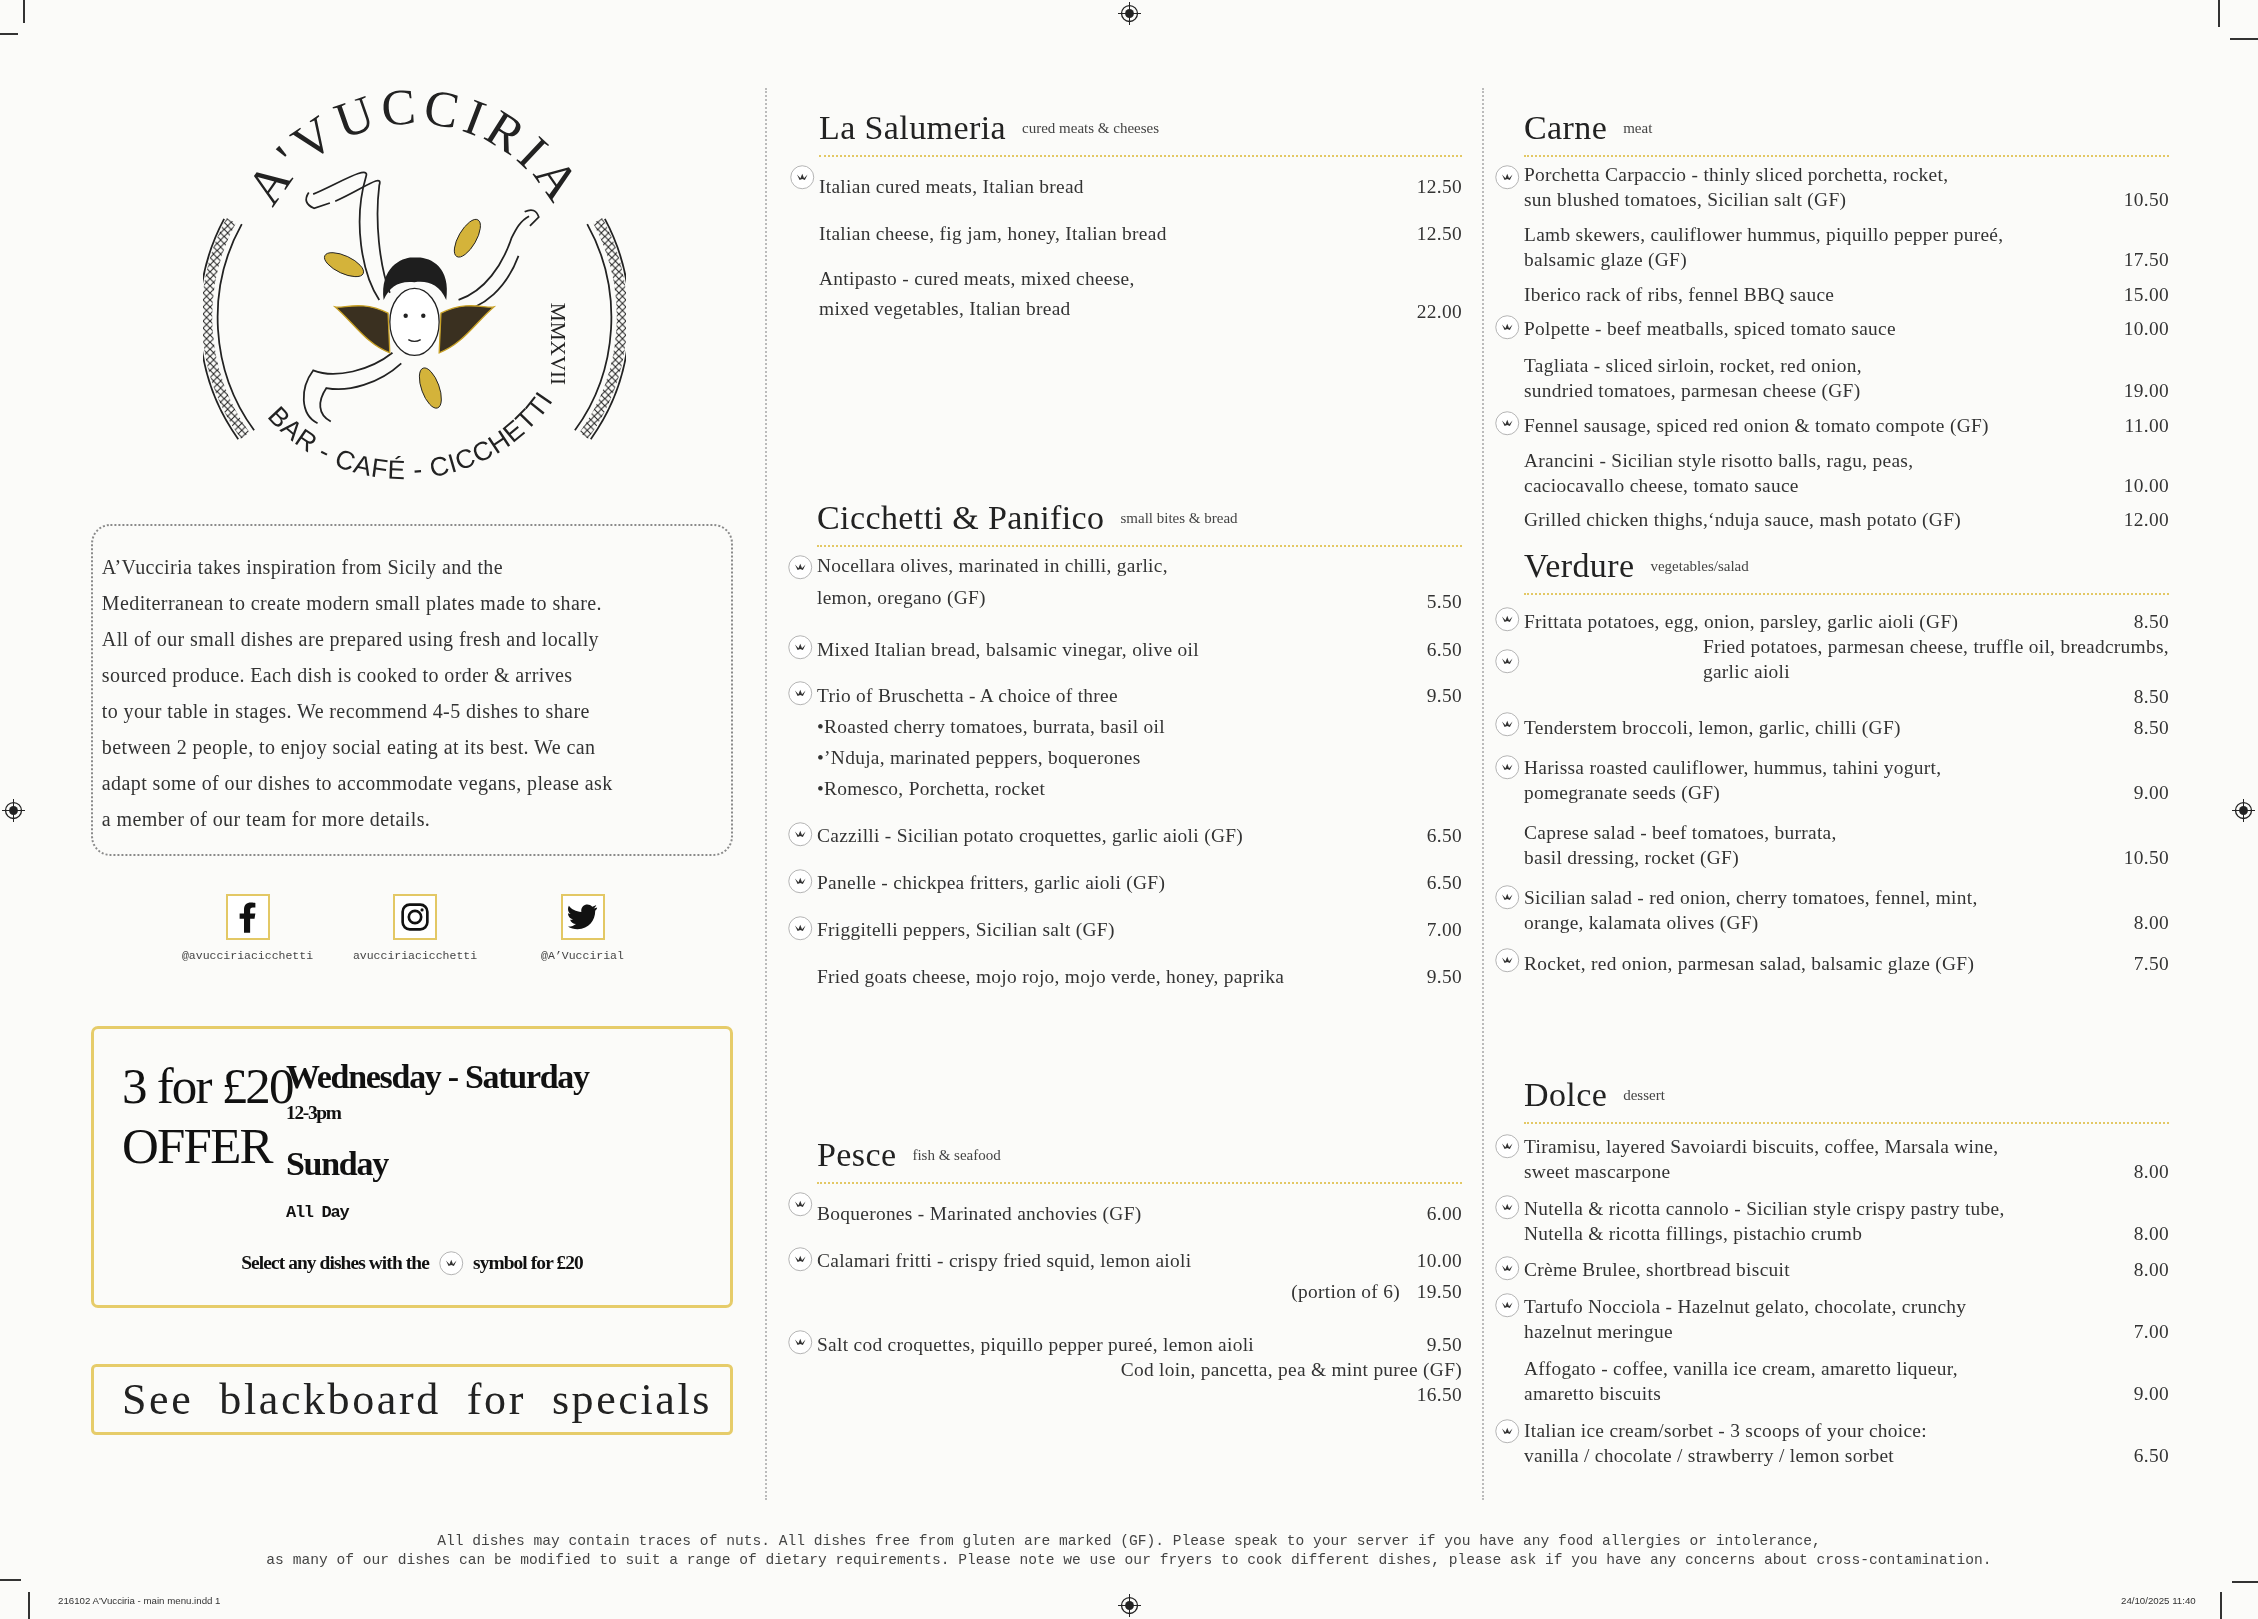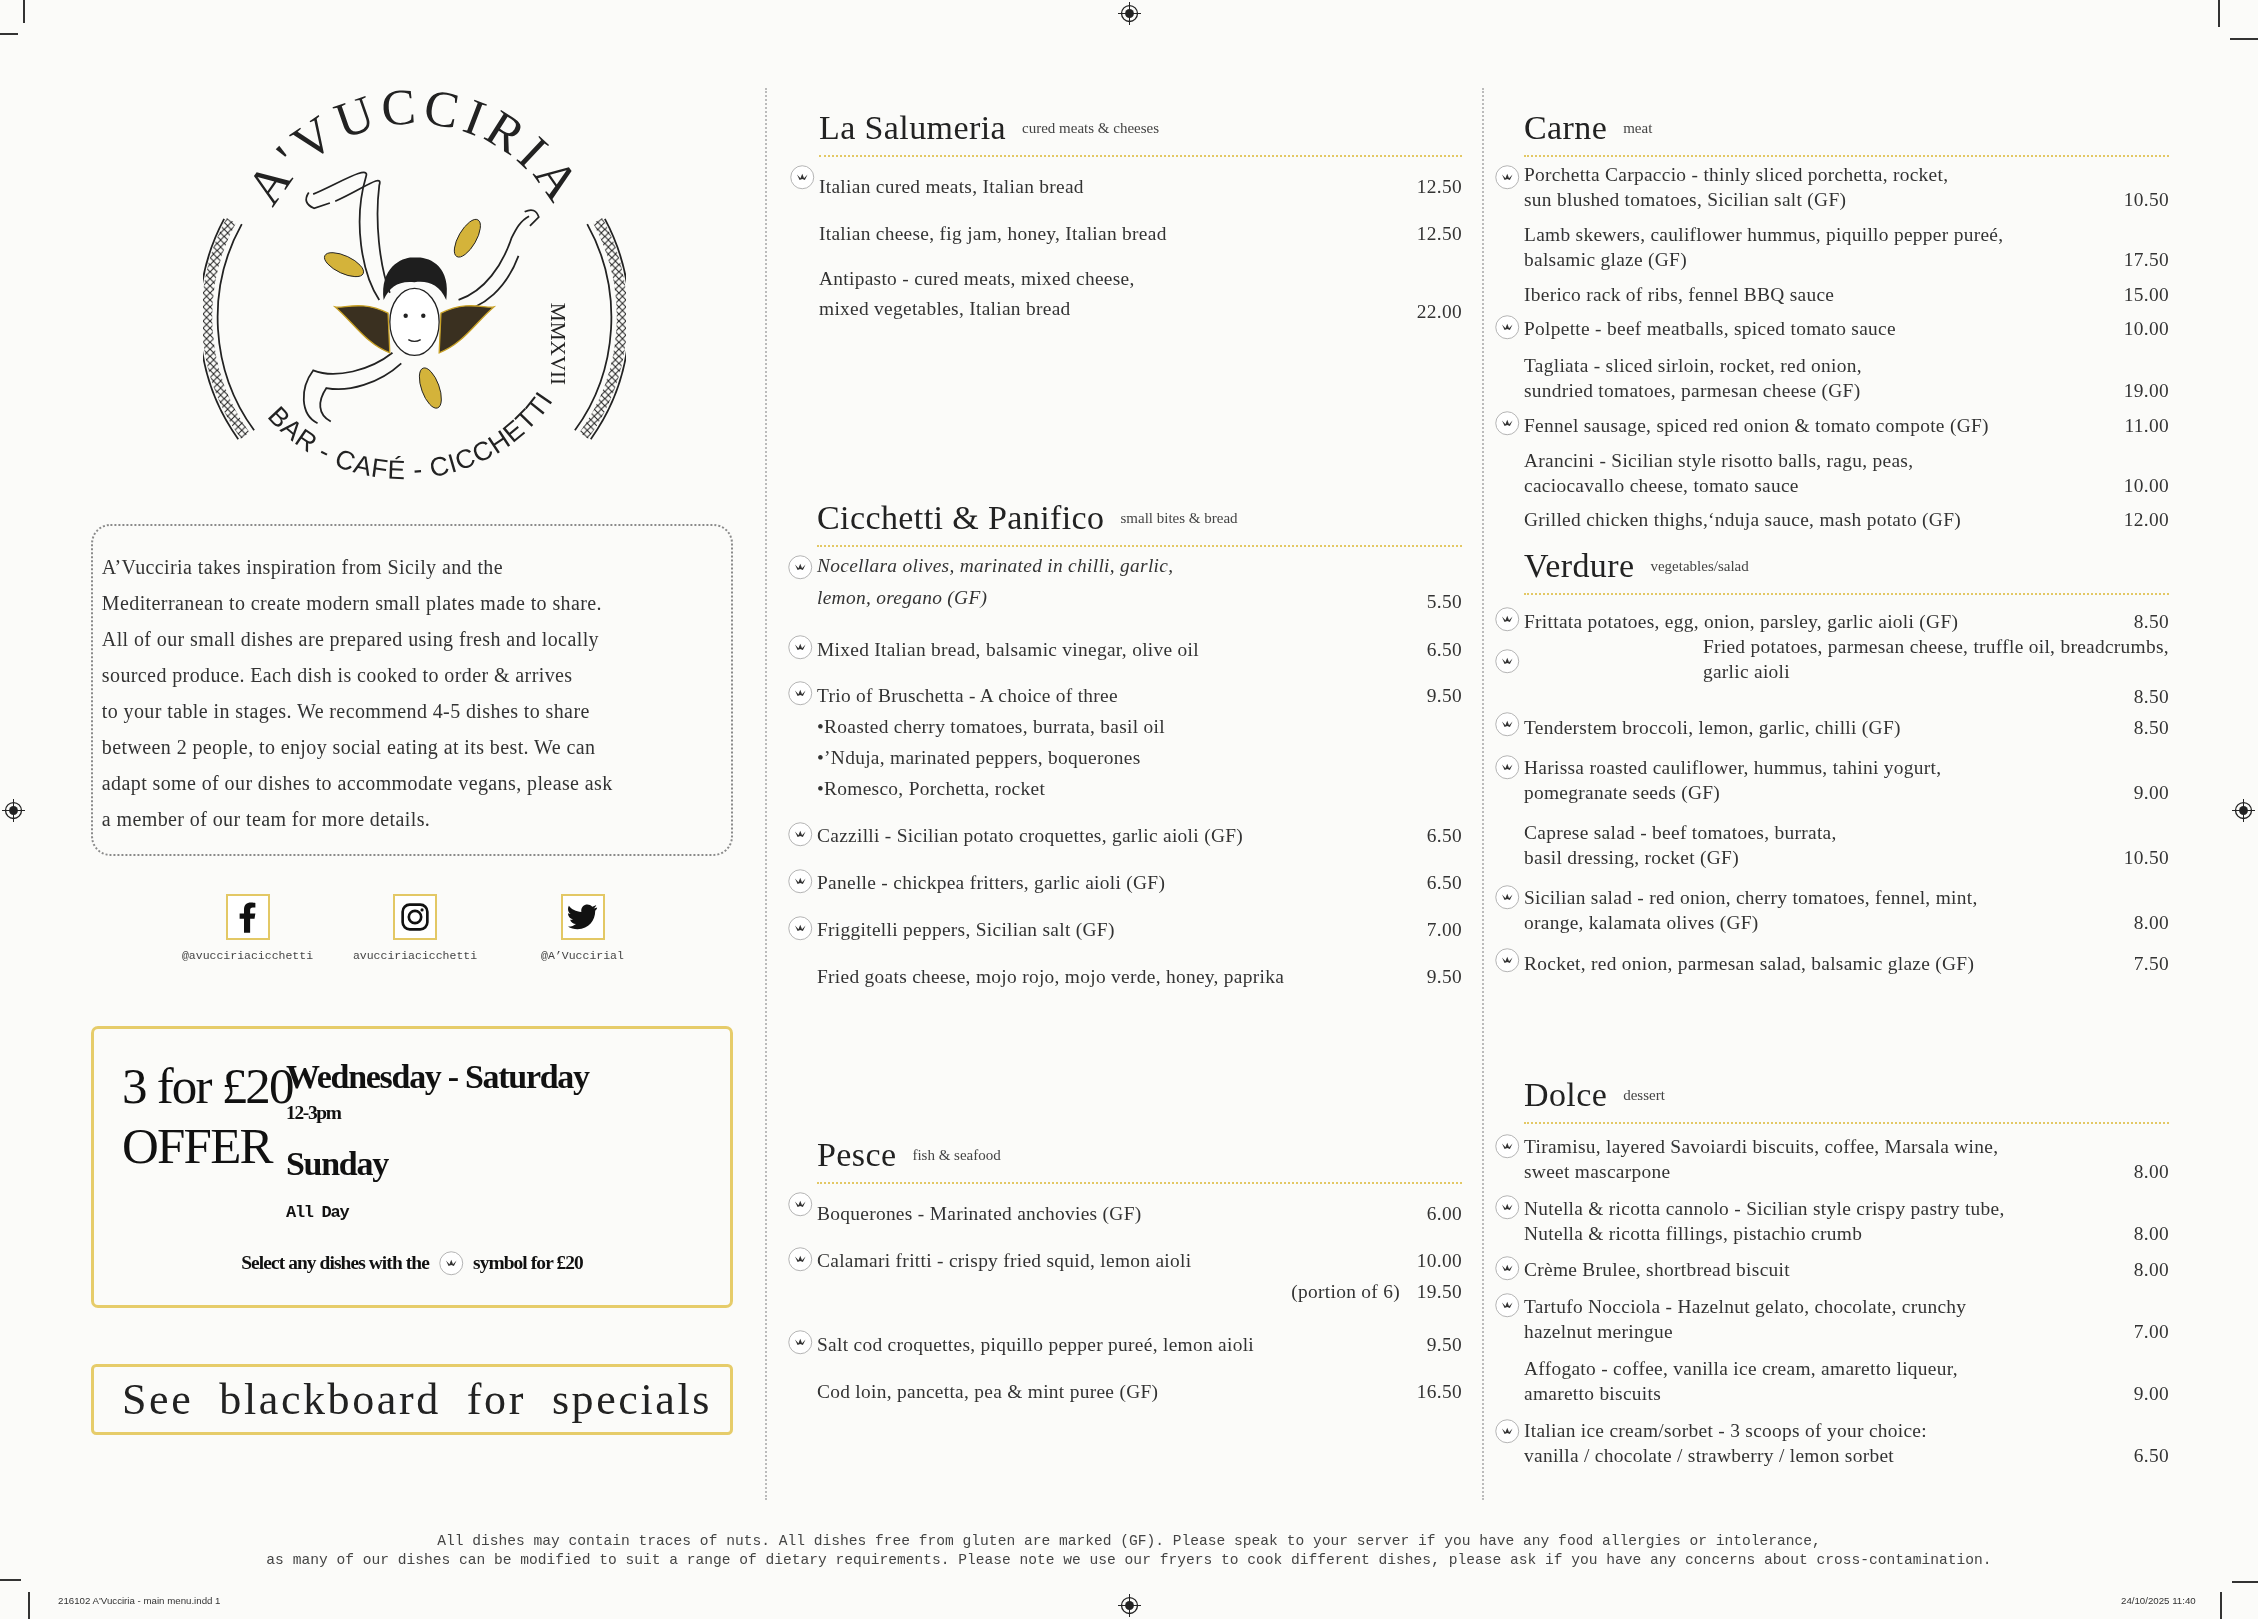--- a/index.html
+++ b/index.html
@@ -242,21 +242,21 @@
     <div class="sec-head">
       <span class="sec-title">Cicchetti &amp; Panifico</span>
       <span class="sec-sub">small bites &amp; bread</span>
     </div>
     <div class="sec-rule"></div>
     <div class="item" style="height:60px;">
       <svg class="badge" viewBox="0 0 30 30">
           <circle cx="15" cy="15" r="13" fill="#fff" stroke="#aaa"></circle>
           <path d="M9 12 l4 4 l2 -5 l2 5 l4 -4 l-3 6 l-3 -1 l-3 1 Z" fill="#333"></path>
         </svg>
-      <span class="desc" style="line-height:32px;font-style:italic;">Nocellara olives, marinated in chilli, garlic,
+      <span class="desc" style="line-height:32px;">Nocellara olives, marinated in chilli, garlic,
 lemon, oregano (GF)</span>
       <span class="price">5.50</span>
     </div>
     <div class="item" style="height:48px;">
       <svg class="badge" style="top:19.4px;" viewBox="0 0 30 30">
           <circle cx="15" cy="15" r="13" fill="#fff" stroke="#aaa"></circle>
           <path d="M9 12 l4 4 l2 -5 l2 5 l4 -4 l-3 6 l-3 -1 l-3 1 Z" fill="#333"></path>
         </svg>
       <span class="desc">Mixed Italian bread, balsamic vinegar, olive oil</span>
       <span class="price">6.50</span>
@@ -336,21 +336,21 @@
       <span class="price" style="width:53px;">19.50</span>
     </div>
     <div class="item" style="height:53px;">
       <svg class="badge" style="top:25px;" viewBox="0 0 30 30">
           <circle cx="15" cy="15" r="13" fill="#fff" stroke="#aaa"></circle>
           <path d="M9 12 l4 4 l2 -5 l2 5 l4 -4 l-3 6 l-3 -1 l-3 1 Z" fill="#333"></path>
         </svg>
       <span class="desc">Salt cod croquettes, piquillo pepper pureé, lemon aioli</span>
       <span class="price">9.50</span>
     </div>
-    <div class="item" style="height:47px;">
+    <div class="item" style="height:47px;flex-direction:column;">
       <span class="desc">Cod loin, pancetta, pea &amp; mint puree (GF)</span>
       <span class="price">16.50</span>
     </div>
   </div>
 
   <div class="section" style="left:1492px;top:106px;width:677px;">
     <div class="sec-head">
       <span class="sec-title">Carne</span>
       <span class="sec-sub">meat</span>
     </div>

